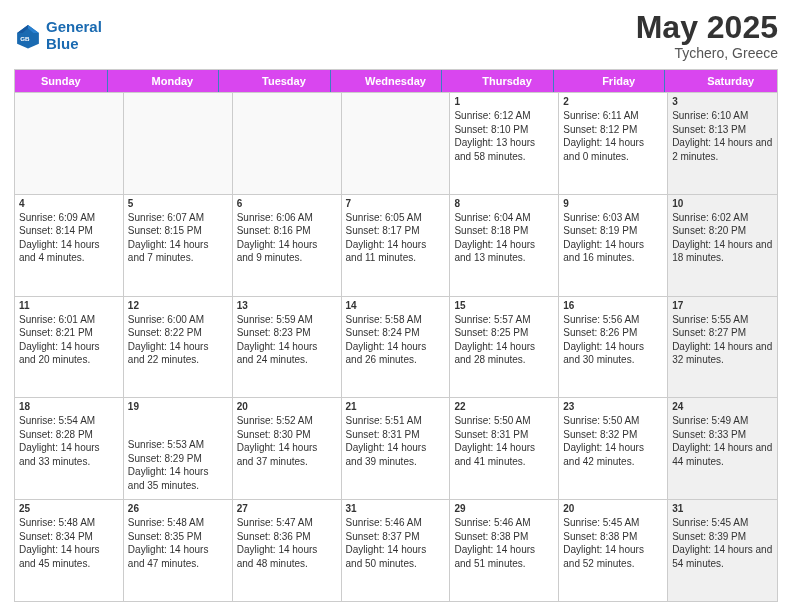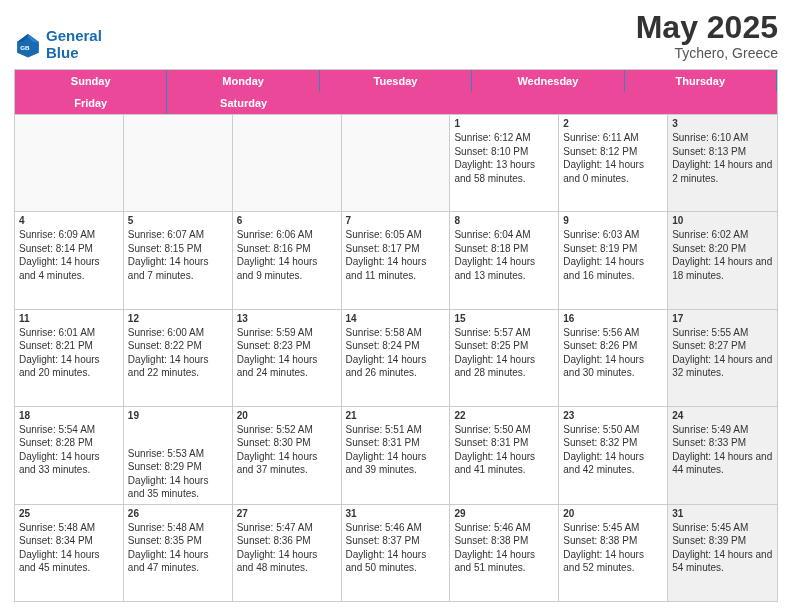--- a/index.html
+++ b/index.html
@@ -13,21 +13,21 @@
     .page {
       width: 792px;
       height: 612px;
       padding: 10px 14px;
       display: flex;
       flex-direction: column;
     }
     .header {
       display: flex;
       justify-content: space-between;
-      align-items: flex-end;
+      align-items: center;
       margin-bottom: 8px;
     }
     .logo {
       display: flex;
       align-items: center;
       gap: 4px;
     }
     .logo-icon {
       width: 28px;
       height: 28px;
@@ -46,22 +46,23 @@
       color: #555;
     }
     .calendar {
       flex: 1;
       display: flex;
       flex-direction: column;
       border: 1px solid #ccc;
     }
     .cal-header {
       display: grid;
-      grid-template-columns: repeat(5, 1fr);
-      background: #ec4899;
+      grid-template-columns: repeat(7, 1fr);
+      background: #d946ef;
+      gap: 19px;
     }
     .cal-header-cell {
       color: #fff;
       font-size: 11px;
       font-weight: bold;
       text-align: center;
       padding: 5px 2px;
       border-right: 1px solid #3a7fc0;
     }
     .cal-header-cell:last-child { border-right: none; }

